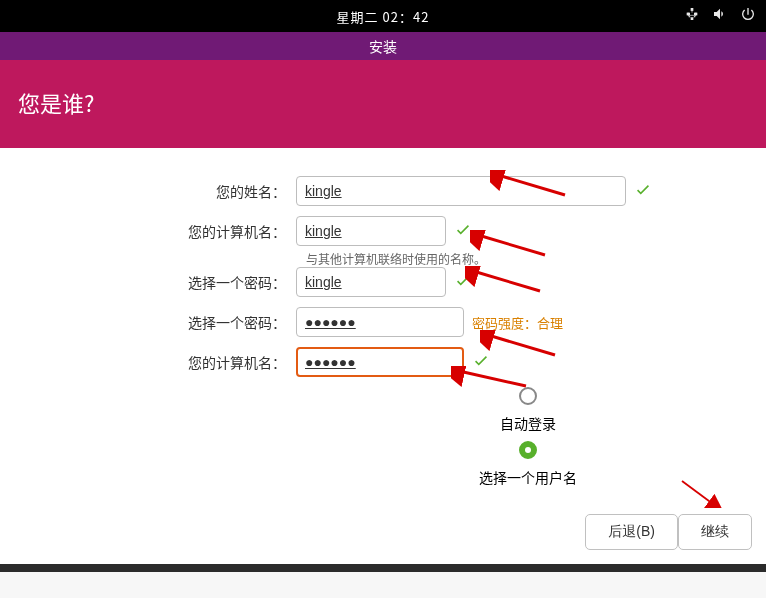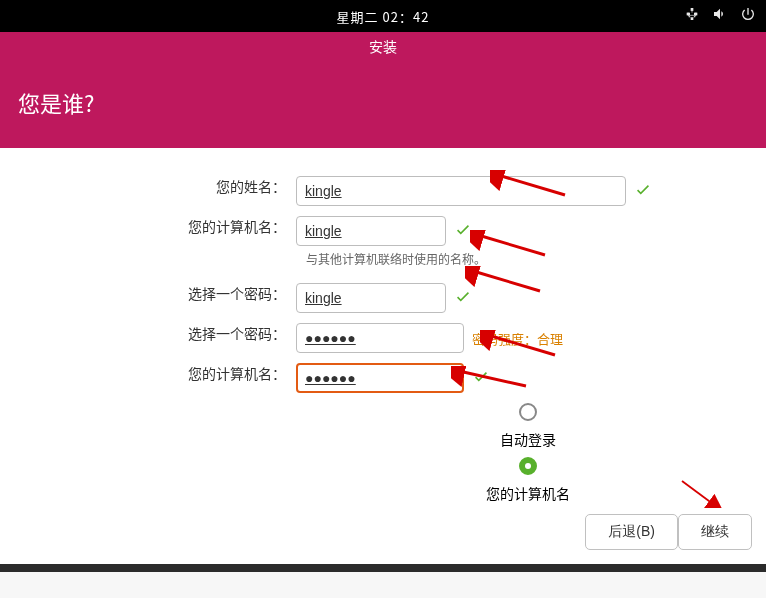--- a/index.html
+++ b/index.html
@@ -1,35 +1,35 @@
 <!DOCTYPE html>
 <html><head>
 <meta charset="utf-8">
 <style>
 * { box-sizing: border-box; margin: 0; padding: 0; }
 body { font-family: "Noto Sans CJK SC", sans-serif; background: #f7f7f7; width: 766px; height: 598px; overflow: hidden; font-size: 14px; }
 .topbar { background: #000; color: #fff; height: 32px; display: flex; align-items: center; justify-content: center; position: relative; }
 .topbar .clock { font-size: 13px; letter-spacing: 1px; }
 .topbar .tray { position: absolute; right: 10px; display: flex; gap: 12px; align-items: center; }
 .topbar .tray svg { width: 16px; height: 16px; fill: #e8e8e8; }
-.titlebar { background: #be185d; color: #fff; height: 28px; display: flex; align-items: center; justify-content: center; font-size: 14px; }
+.titlebar { background: #701a75; color: #fff; height: 28px; display: flex; align-items: center; justify-content: center; font-size: 14px; }
 .header { background: #be185d; color: #fff; padding: 26px 18px 30px; font-size: 22px; }
 .content { background: #fff; padding: 28px 16px 0 16px; height: 416px; position: relative; }
-.row { display: flex; align-items: flex-start; margin-bottom: 10px; }
+.row { display: flex; align-items: center; margin-bottom: 10px; }
 .row .label { width: 280px; text-align: right; padding-right: 10px; color: #333; }
 .row .field { display: flex; align-items: center; gap: 8px; }
 input[type=text], input[type=password] { border: 1px solid #bdbdbd; border-radius: 4px; padding: 6px 8px; font-size: 14px; background: #fff; color: #333; text-decoration: underline; }
 input.focus { border: 2px solid #e35b13; padding: 5px 7px; }
 .in-name { width: 330px; }
 .in-host { width: 150px; }
 .in-user { width: 150px; }
 .in-pass { width: 168px; }
 .check { color: #58b02c; }
 .check svg { width: 18px; height: 18px; }
-.hint { font-size: 12px; color: #666; margin-left: 290px; margin-top: -6px; margin-bottom: 16px; }
+.hint { font-size: 12px; color: #666; margin-left: 290px; margin-top: -6px; margin-bottom: 0; }
 .pwstrength { color: #d98000; font-size: 13px; }
 .radio-row { display: flex; align-items: center; margin-left: 290px; margin-bottom: 8px; gap: 8px; flex-direction: column; }
 .radio { width: 18px; height: 18px; border-radius: 50%; border: 2px solid #888; display: inline-block; position: relative; }
 .radio.selected { border-color: #58b02c; background: #58b02c; }
 .radio.selected::after { content: ""; position: absolute; left: 4px; top: 4px; width: 6px; height: 6px; background: #fff; border-radius: 50%; }
 .footer { position: absolute; bottom: 14px; right: 14px; display: flex; gap: 0; }
 .btn { background: #fff; border: 1px solid #c0c0c0; border-radius: 5px; padding: 8px 22px; font-size: 14px; color: #333; cursor: pointer; }
 .arrow { position: absolute; pointer-events: none; }
 .arrow svg { width: 80px; height: 30px; }
 .bottom-shadow { background: #2b2b2b; height: 8px; }
@@ -114,21 +114,21 @@
           </svg></span>
     </div>
   </div>
 
   <div class="radio-row">
     <span class="radio"></span>
     <span>自动登录</span>
   </div>
   <div class="radio-row">
     <span class="radio selected"></span>
-    <span>您的计算机名</span>
+    <span>选择一个用户名</span>
   </div>
 
   <div class="arrow" style="left:490px; top:22px;"><svg viewBox="0 0 80 30">
         <defs>
           <marker id="ah" markerWidth="10" markerHeight="10" refX="2" refY="5" orient="auto">
             <path d="M0,0 L10,5 L0,10 z" fill="#d70000"></path>
           </marker>
         </defs>
         <line x1="75" y1="25" x2="8" y2="5" stroke="#d70000" stroke-width="3" marker-end="url(#ah)"></line>
       </svg></div>

